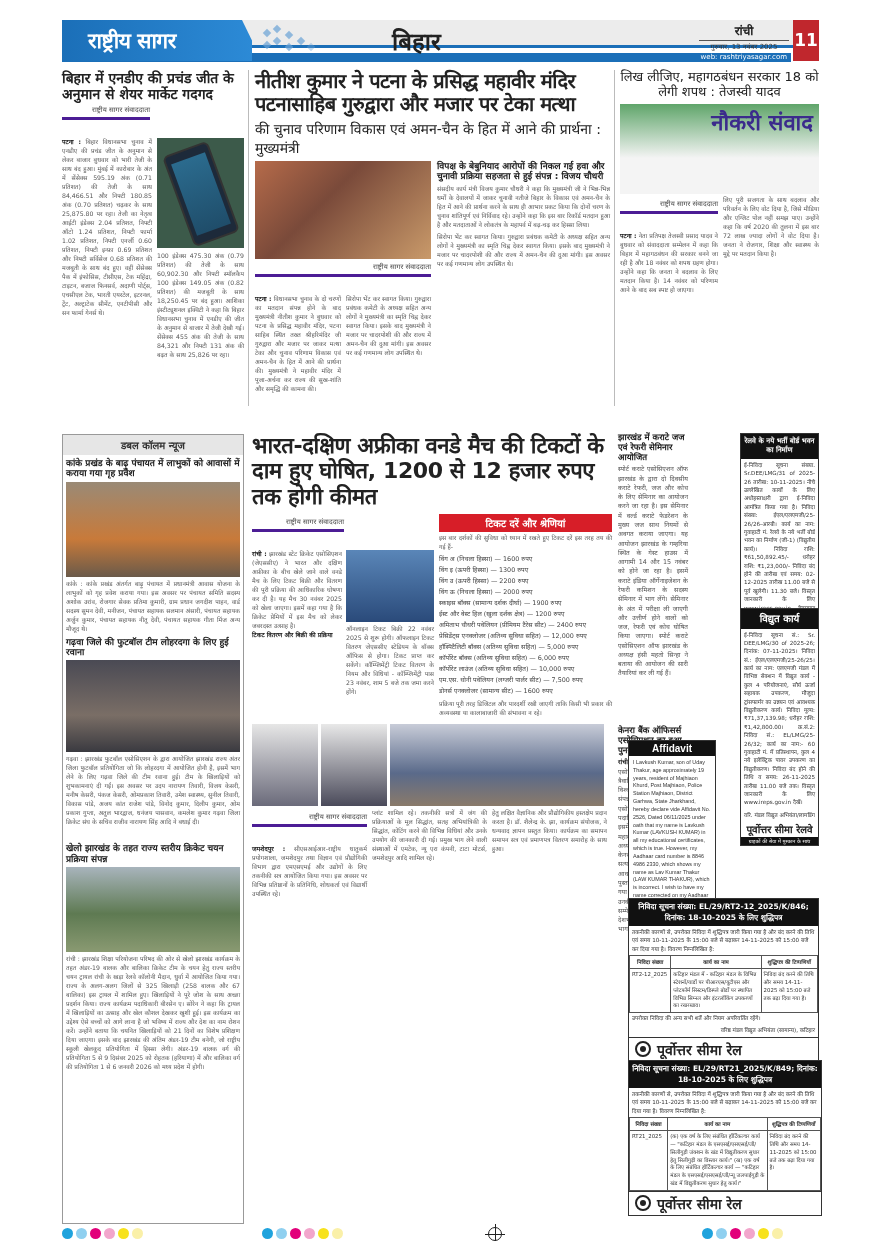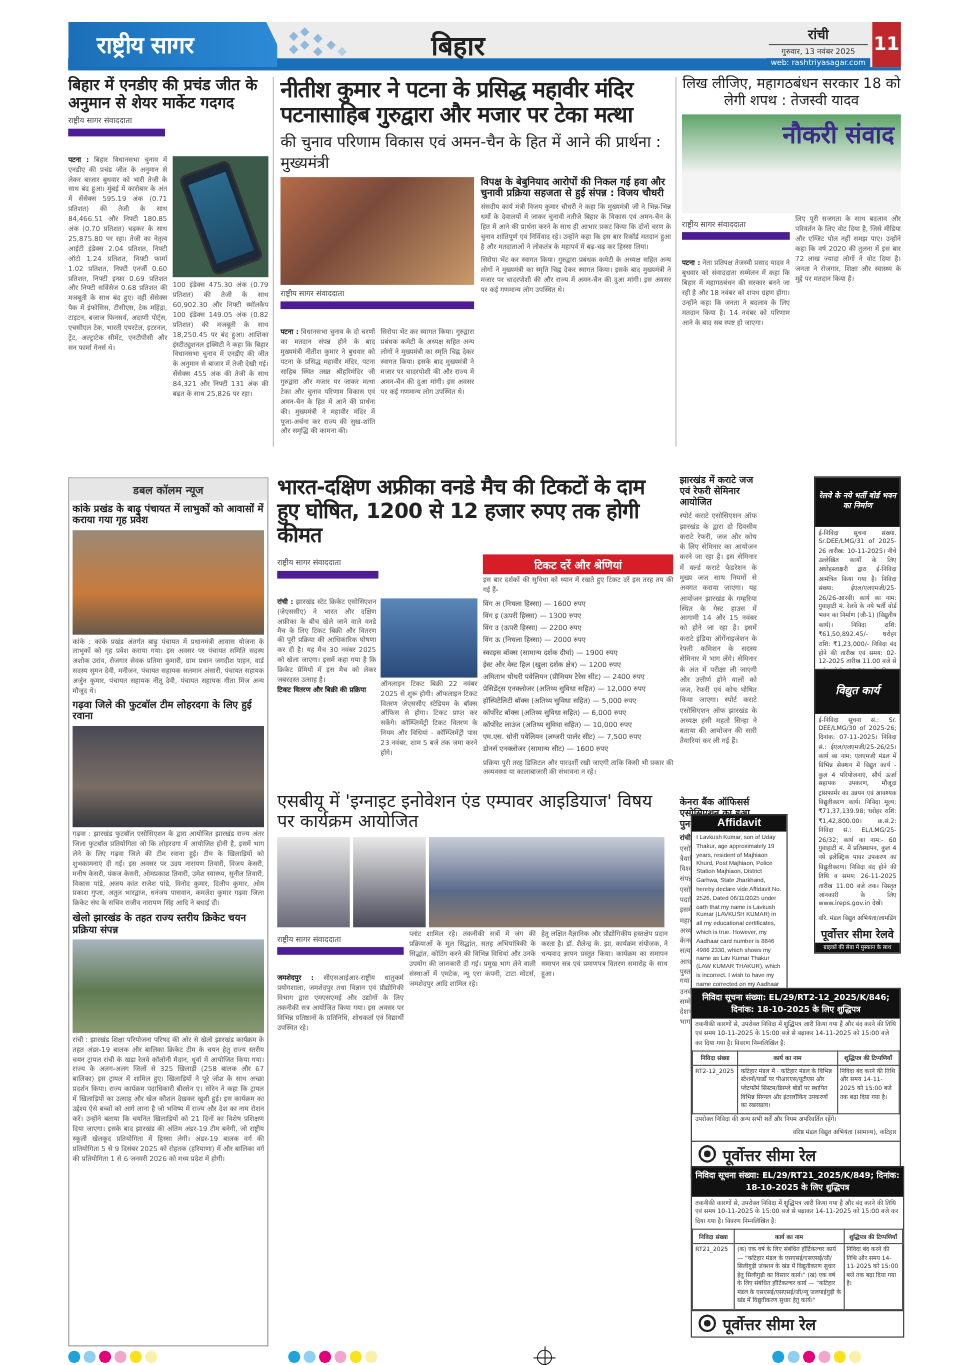--- a/index.html
+++ b/index.html
@@ -2,54 +2,54 @@
 <html><head>
 <meta charset="utf-8">
 <style>
   * { box-sizing: border-box; margin: 0; padding: 0; }
   html, body { width: 877px; height: 1241px; background: #ffffff; overflow: hidden; }
   body { font-family: "DejaVu Sans", sans-serif; color: #222; position: relative; }
 
   .page { position: absolute; left: 62px; top: 20px; width: 757px; height: 1190px; }
 
   
-  .masthead { position: absolute; left: 0; top: 0; width: 757px; height: 44px; background: #ececec; border-bottom: 3px solid #1b6fb8; }
+  .masthead { position: absolute; left: 0; top: 0; width: 757px; height: 28px; background: #ececec; border-bottom: 3px solid #1b6fb8; }
   .mast-logo { position: absolute; left: 0; top: 0; width: 190px; height: 41px; background: linear-gradient(90deg,#1b6fb8,#2c8ad6); clip-path: polygon(0 0, 180px 0, 200px 41px, 0 41px); }
   .mast-logo span { position: absolute; left: 26px; top: 6px; font-size: 21px; font-weight: bold; color: #fff; font-family: "DejaVu Serif", serif; letter-spacing: -0.5px; }
   .mast-dots { position: absolute; left: 198px; top: 6px; width: 70px; height: 28px; }
   .mast-dots i { position: absolute; width: 6px; height: 6px; background: #6aa3d6; transform: rotate(45deg); opacity: .7; }
   .mast-section { position: absolute; left: 330px; top: 4px; font-size: 24px; font-weight: bold; color: #222; font-family: "DejaVu Serif", serif; }
   .mast-right { position: absolute; right: 30px; top: 2px; text-align: center; width: 90px; }
   .mast-city { font-size: 12px; font-weight: bold; color: #222; border-bottom: 1px solid #555; padding-bottom: 1px; }
   .mast-date { font-size: 7px; color: #333; margin-top: 1px; }
   .mast-web { position: absolute; right: 28px; top: 33px; font-size: 7px; color: #fff; background: #1b6fb8; padding: 0 4px; }
   .mast-webbar { position: absolute; left: 0; top: 33px; width: 729px; height: 9px; background: #1b6fb8; }
   .mast-page { position: absolute; right: 0; top: 0; width: 26px; height: 41px; background: #c0272d; color: #fff; font-size: 17px; font-weight: bold; text-align: center; line-height: 41px; }
 
   
   .hl { font-weight: bold; color: #222; line-height: 1.15; }
-  .byline { font-size: 7px; color: #444; text-align: left; padding: 3px 0; border-bottom: 7px solid #4c1d95; margin-bottom: 18px; }
+  .byline { font-size: 7px; color: #444; text-align: right; padding: 3px 0; border-bottom: 3px solid #4c1d95; margin-bottom: 18px; }
   .body-text { font-size: 6.2px; line-height: 1.45; color: #555; text-align: justify; }
   .body-text b { color: #222; }
   .photo { background: #8a8a8a; position: relative; overflow: hidden; }
   .col { position: absolute; }
   .vrule { position: absolute; width: 1px; background: #bbb; }
 
   
   .section-bar { position: absolute; left: 0; top: 392px; width: 757px; height: 16px; background: #1b6fb8; color: #fff; font-size: 10px; font-weight: bold; text-align: center; line-height: 16px; }
 
   
   .dc-header { background: #e6e6e6; font-size: 10px; font-weight: bold; text-align: center; padding: 3px 0; color: #333; }
   .boxed { border: 1px solid #999; }
 
   .ticket-box-title { background: #d71e28; color: #fff; font-size: 10px; font-weight: bold; text-align: center; padding: 2px 0; }
   .ticket-list { font-size: 6.4px; color: #444; line-height: 1.72; padding-top: 2px; }
 
   .notice { background: #fff; border: 1px solid #333; }
-  .notice-title { background: #111; color: #fff; font-size: 7px; font-weight: bold; text-align: center; padding: 13px 2px; line-height: 1.35; font-style: italic; }
+  .notice-title { background: #111; color: #fff; font-size: 7px; font-weight: bold; text-align: center; padding: 3px 2px; line-height: 1.35; }
   .notice-body { font-size: 5.6px; color: #333; line-height: 1.5; padding: 2px 3px; text-align: justify; }
   .notice-sign { font-size: 10px; font-weight: bold; text-align: center; color: #222; padding: 1px 0; }
   .notice-strip { background: #111; color: #fff; font-size: 5px; text-align: center; padding: 1px 0; }
 
   .tender { border: 1px solid #333; background: #fff; }
   .tender-title { background: #111; color: #fff; font-size: 7.5px; font-weight: bold; text-align: center; padding: 3px 2px; line-height: 1.4; }
   .tender-intro { font-size: 5.6px; color: #333; line-height: 1.5; padding: 2px 3px; }
   .tender table { width: 100%; border-collapse: collapse; font-size: 5.4px; color: #333; }
   .tender th { border: 1px solid #555; font-weight: bold; padding: 2px; background: #fff; }
   .tender td { border: 1px solid #555; padding: 2px; vertical-align: top; line-height: 1.45; }
@@ -156,28 +156,28 @@
 
   <div class="col boxed" style="left:0;top:414px;width:182px;height:790px;">
     <div class="dc-header">डबल कॉलम न्यूज</div>
     <div style="padding:3px;">
       <div class="hl" style="font-size:9px;">कांके प्रखंड के बाढ़ु पंचायत में लाभुकों को आवासों में कराया गया गृह प्रवेश</div>
       <div class="photo" style="height:95px;margin-top:3px;background:linear-gradient(180deg,#9a8a76,#c87a3a 60%,#6a5a4a);"></div>
       <div class="body-text" style="margin-top:3px;">कांके : कांके प्रखंड अंतर्गत बाढ़ु पंचायत में प्रधानमंत्री आवास योजना के लाभुकों को गृह प्रवेश कराया गया। इस अवसर पर पंचायत समिति सदस्य अशोक उरांव, रोजगार सेवक प्रतिमा कुमारी, ग्राम प्रधान जगदीश पाहन, वार्ड सदस्य सुमन देवी, मनीजन, पंचायत सहायक सलमान अंसारी, पंचायत सहायक अर्जुन कुमार, पंचायत सहायक नीतू देवी, पंचायत सहायक गीता मिंज अन्य मौजूद थे।</div>
       <div class="hl" style="font-size:9px;margin-top:3px;">गढ़वा जिले की फुटबॉल टीम लोहरदगा के लिए हुई रवाना</div>
       <div class="photo" style="height:92px;margin-top:3px;background:linear-gradient(180deg,#4a4a54,#7a6e66 60%,#3a3a40);"></div>
       <div class="body-text" style="margin-top:3px;">गढ़वा : झारखंड फुटबॉल एसोसिएशन के द्वारा आयोजित झारखंड राज्य अंतर जिला फुटबॉल प्रतियोगिता जो कि लोहरदगा में आयोजित होनी है, इसमें भाग लेने के लिए गढ़वा जिले की टीम रवाना हुई। टीम के खिलाड़ियों को शुभकामनाएं दी गईं। इस अवसर पर उदय नारायण तिवारी, विजय केसरी, मनीष केसरी, पंकज केसरी, ओमप्रकाश तिवारी, उमेश स्वास्थ्य, सुनील तिवारी, विकास पांडे, अजय कांत राजेश पांडे, विनोद कुमार, दिलीप कुमार, ओम प्रकाश गुप्ता, अतुल भारद्वाज, धनंजय पासवान, कमलेश कुमार गढ़वा जिला क्रिकेट संघ के सचिव राजीव नारायण सिंह आदि ने बधाई दी।</div>
-      <div class="hl" style="font-size:9px;margin-top:3px;">खेलो झारखंड के तहत राज्य स्तरीय क्रिकेट चयन प्रक्रिया संपन्न</div>
+      <div class="hl" style="font-size:9px;margin-top:16px;">खेलो झारखंड के तहत राज्य स्तरीय क्रिकेट चयन प्रक्रिया संपन्न</div>
       <div class="photo" style="height:85px;margin-top:3px;background:linear-gradient(180deg,#a8b4bc,#5e7a52 55%,#8a9a72);"></div>
       <div class="body-text" style="margin-top:3px;">रांची : झारखंड शिक्षा परियोजना परिषद की ओर से खेलो झारखंड कार्यक्रम के तहत अंडर-19 बालक और बालिका क्रिकेट टीम के चयन हेतु राज्य स्तरीय चयन ट्रायल रांची के खड़ा रेलवे कॉलोनी मैदान, धुर्वा में आयोजित किया गया। राज्य के अलग-अलग जिलों से 325 खिलाड़ी (258 बालक और 67 बालिका) इस ट्रायल में शामिल हुए। खिलाड़ियों ने पूरे जोश के साथ अच्छा प्रदर्शन किया। राज्य कार्यक्रम पदाधिकारी बीरसेन ए। सोरेन ने कहा कि ट्रायल में खिलाड़ियों का उत्साह और खेल कौशल देखकर खुशी हुई। इस कार्यक्रम का उद्देश्य ऐसे बच्चों को आगे लाना है जो भविष्य में राज्य और देश का नाम रोशन करें। उन्होंने बताया कि चयनित खिलाड़ियों को 21 दिनों का विशेष प्रशिक्षण दिया जाएगा। इसके बाद झारखंड की अंतिम अंडर-19 टीम बनेगी, जो राष्ट्रीय स्कूली खेलकूद प्रतियोगिता में हिस्सा लेगी। अंडर-19 बालक वर्ग की प्रतियोगिता 5 से 9 दिसंबर 2025 को रोहतक (हरियाणा) में और बालिका वर्ग की प्रतियोगिता 1 से 6 जनवरी 2026 को मध्य प्रदेश में होगी।</div>
     </div>
   </div>
 
   <div class="col" style="left:190px;top:413px;width:360px;">
-    <div class="hl" style="font-size:19px;letter-spacing:-0.4px;">भारत-दक्षिण अफ्रीका वनडे मैच की टिकटों के दाम हुए घोषित, 1200 से 12 हजार रुपए तक होगी कीमत</div>
+    <div class="hl" style="font-size:22px;letter-spacing:-0.4px;">भारत-दक्षिण अफ्रीका वनडे मैच की टिकटों के दाम हुए घोषित, 1200 से 12 हजार रुपए तक होगी कीमत</div>
     <div style="display:flex;gap:5px;margin-top:5px;">
       <div style="width:182px;">
         <div class="byline" style="width:92px;">राष्ट्रीय सागर संवाददाता</div>
         <div style="display:flex;gap:4px;">
           <div class="body-text" style="width:90px;"><b>रांची :</b> <span>झारखंड स्टेट क्रिकेट एसोसिएशन (जेएससीए) ने भारत और दक्षिण अफ्रीका के बीच खेले जाने वाले वनडे मैच के लिए टिकट बिक्री और वितरण की पूरी प्रक्रिया की आधिकारिक घोषणा कर दी है। यह मैच 30 नवंबर 2025 को खेला जाएगा। इसमें कहा गया है कि क्रिकेट प्रेमियों में इस मैच को लेकर जबरदस्त उत्साह है।</span><br><b>टिकट वितरण और बिक्री की प्रक्रिया</b></div>
           <div style="width:88px;">
             <div class="photo" style="height:72px;background:linear-gradient(180deg,#5a86b8,#2a4a7a);"></div>
             <div class="body-text" style="margin-top:3px;">ऑनलाइन टिकट बिक्री 22 नवंबर 2025 से शुरू होगी। ऑफलाइन टिकट वितरण जेएससीए स्टेडियम के बॉक्स ऑफिस से होगा। टिकट प्राप्त कर सकेंगे। कॉम्प्लिमेंट्री टिकट वितरण के नियम और विधियां - कॉम्प्लिमेंट्री पास 23 नवंबर, शाम 5 बजे तक जमा करने होंगे।</div>
           </div>
         </div>
@@ -219,21 +219,20 @@
   </div>
   <div class="col notice" style="left:678px;top:588px;width:79px;">
     <div class="notice-title" style="font-size:10px;">विद्युत कार्य</div>
     <div class="notice-body">ई-निविदा सूचना सं.: Sr. DEE/LMG/30 of 2025-26; दिनांक: 07-11-2025। निविदा सं.: ईएल/एलएमजी/25-26/25। कार्य का नाम: एलएमजी मंडल में विभिन्न सेक्शन में विद्युत कार्य - कुल 4 परियोजनाएं, सौर्य ऊर्जा सहायक उपकरण, मौजूदा ट्रांसफार्मर का उन्नयन एवं आवश्यक विद्युतीकरण कार्य। निविदा मूल्य: ₹71,37,139.98; धरोहर राशि: ₹1,42,800.00। क्र.सं.2: निविदा सं.: EL/LMG/25-26/32; कार्य का नाम:- 60 गुवाहाटी मं. में प्रतिस्थापन, कुल 4 नये इलेक्ट्रिक पावर उपकरण का विद्युतीकरण। निविदा बंद होने की तिथि व समय: 26-11-2025 तारीख 11.00 बजे तक। विस्तृत जानकारी के लिए www.ireps.gov.in देखें।</div>
     <div class="notice-body" style="text-align:center;">वरि. मंडल विद्युत अभियंता/लामडिंग</div>
     <div class="notice-sign">पूर्वोत्तर सीमा रेलवे</div>
     <div class="notice-strip">ग्राहकों की सेवा में मुस्कान के साथ</div>
   </div>
 
   <div class="col" style="left:190px;top:700px;width:355px;">
-    <div class="hl" style="font-size:16px;font-weight:normal;">एसबीयू में 'इग्नाइट इनोवेशन एंड एम्पावर आइडियाज' विषय पर कार्यक्रम आयोजित</div>
     <div style="display:flex;gap:3px;margin-top:4px;">
       <div class="photo" style="width:66px;height:82px;background:linear-gradient(180deg,#e6e6e6,#6a6a7a);"></div>
       <div class="photo" style="width:66px;height:82px;background:linear-gradient(180deg,#e8e8e8,#4a4a5a);"></div>
       <div class="photo" style="width:214px;height:82px;background:linear-gradient(180deg,#c8ccd8,#5a6a8a 60%,#8a7a6a);"></div>
     </div>
     <div style="display:flex;gap:5px;margin-top:3px;">
       <div style="width:115px;">
         <div class="byline">राष्ट्रीय सागर संवाददाता</div>
         <div class="body-text"><b>जमशेदपुर :</b> <span>सीएसआईआर-राष्ट्रीय धातुकर्म प्रयोगशाला, जमशेदपुर तथा विज्ञान एवं प्रौद्योगिकी विभाग द्वारा एमएसएमई और उद्योगों के लिए तकनीकी सत्र आयोजित किया गया। इस अवसर पर विभिन्न प्रतिष्ठानों के प्रतिनिधि, शोधकर्ता एवं विद्यार्थी उपस्थित रहे।</span></div>
       </div>

